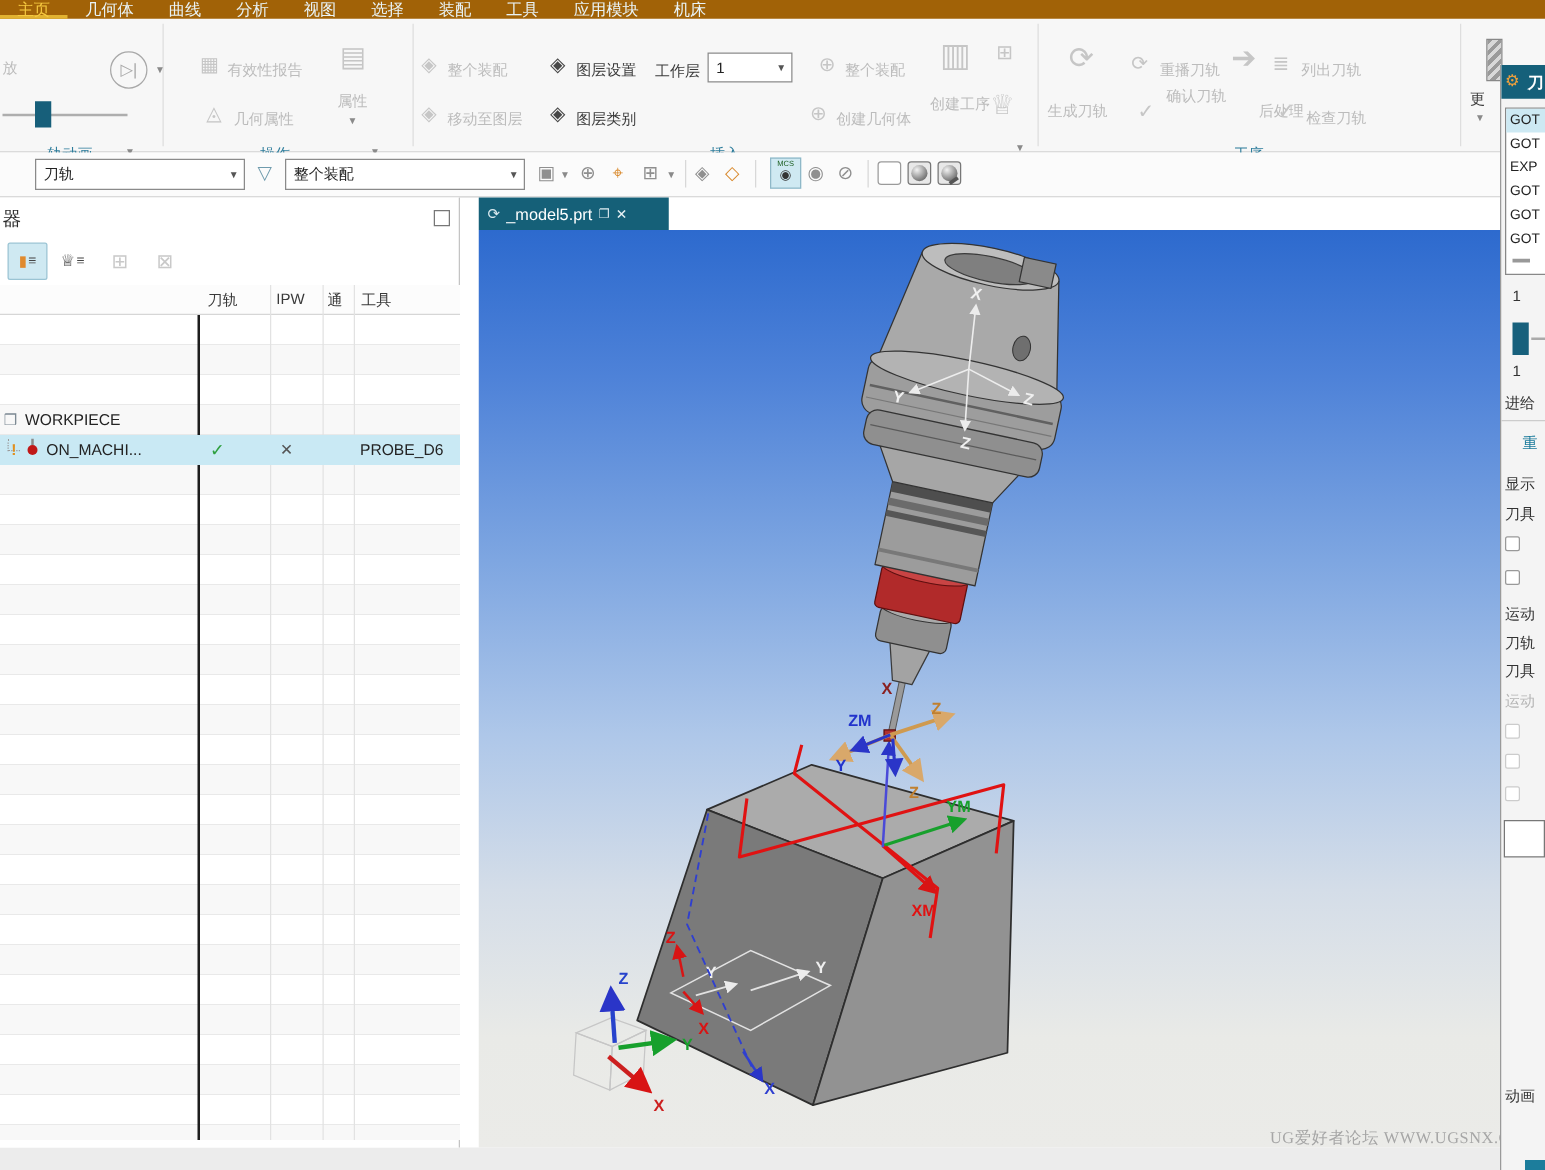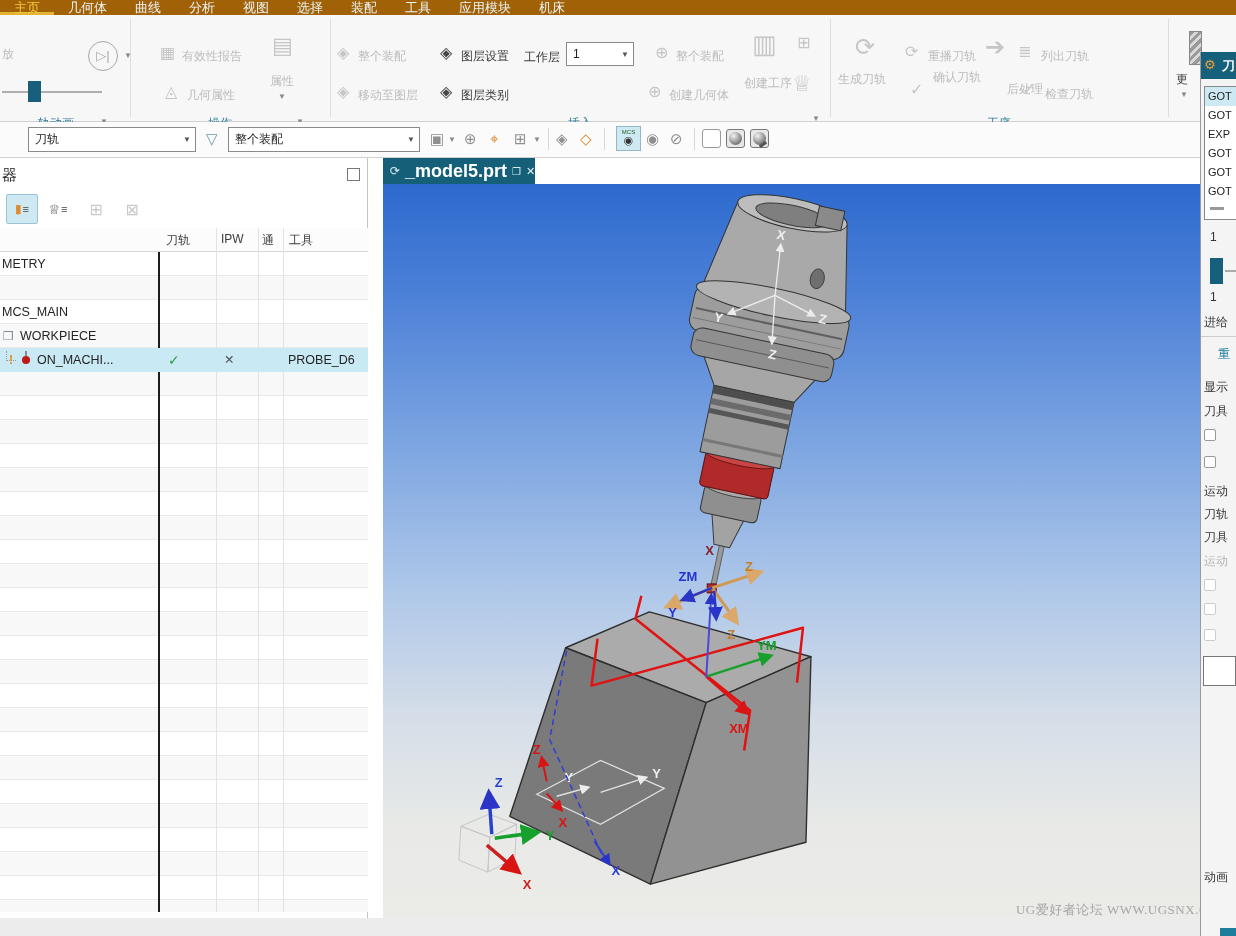--- a/index.html
+++ b/index.html
@@ -63,21 +63,21 @@
   .elbow { position:absolute; left:6px; top:3px; width:10px; height:10px; border-left:1px dotted #9a9a9a; border-bottom:1px dotted #9a9a9a; }
   .probe { position:absolute; left:22px; top:8px; width:8px; height:8px; background:#c01818; border-radius:50%; }
   .probe::before { content:""; position:absolute; left:3px; top:-5px; width:2px; height:5px; background:#8a8a8a; }
   .wpicon { color:#7d8a94; font-size:12px; }
 
   
   .vp { position:absolute; left:383px; top:158px; width:817px; height:760px; z-index:1; }
   .tabbar { position:absolute; top:0; left:0; width:817px; height:26px; background:#fff; }
   .tab { position:absolute; left:0; top:0; width:152px; height:26px; background:#156078; color:#fff; display:flex; align-items:center; gap:5px; padding:0 7px; }
   .tab .tic { font-size:12px; color:#d8e8ee; }
-  .tab .tname { font-size:18px;font-weight:bold; }
+  .tab .tname { font-size:13px; }
   .tab .tmod { font-size:10px; color:#d8e8ee; }
   .tab .tclose { font-size:11px; color:#e8f2f5; }
   .canvas { position:absolute; top:26px; left:0; width:817px; height:734px;
             background:linear-gradient(to bottom,#2d6ace 0%,#4e82d8 16%,#7ea6e1 36%,#aec7e9 55%,#d4dde8 72%,#e9eae7 88%,#ebebe8 100%); }
   .canvas svg { position:absolute; inset:0; width:100%; height:100%; }
   svg text { font-family:"Liberation Sans","DejaVu Sans",sans-serif; font-size:13px; font-weight:bold; }
 
   .watermark { position:absolute; left:950px; top:901px; width:280px; text-align:right; font-family:"Liberation Serif","DejaVu Serif",serif; font-size:13px; color:#a6a6a6; letter-spacing:0.5px; z-index:5; }
   .bottomstrip { position:absolute; left:0; top:918px; width:1236px; height:18px; background:#ececec; z-index:1; }
   .corner-sq { position:absolute; left:1220px; top:928px; width:16px; height:8px; background:#1c7d9c; z-index:7; }
@@ -161,21 +161,21 @@
     <span class="ric" style="left:648px;top:69px">⊕</span>
     <span class="rtext" style="left:669px;top:72px">创建几何体</span>
     <span class="ric" style="left:752px;top:16px;font-size:26px">▥</span>
     <span class="rtext" style="left:744px;top:60px">创建工序</span>
     <span class="ric" style="left:797px;top:20px">⊞</span>
     <span class="ric" style="left:792px;top:58px;font-size:22px">♕</span>
     <span class="tri" style="left:812px;top:100px">▼</span>
     <div class="grplbl" style="left:330px;width:500px">插入</div>
 
     <span class="ric" style="left:855px;top:20px;font-size:24px">⟳</span>
-    <span class="rtext" style="left:838px;top:56px">生成刀轨</span>
+    <span class="rtext" style="left:838px;top:66px">生成刀轨</span>
     <span class="ric" style="left:905px;top:29px">⟳</span>
     <span class="rtext" style="left:928px;top:33px">重播刀轨</span>
     <span class="ric" style="left:910px;top:67px">✓</span>
     <span class="rtext" style="left:933px;top:54px">确认刀轨</span>
     <span class="ric" style="left:985px;top:20px;font-size:24px">➔</span>
     <span class="rtext" style="left:1007px;top:66px">后处理</span>
     <span class="ric" style="left:1018px;top:29px">≣</span>
     <span class="rtext" style="left:1041px;top:33px">列出刀轨</span>
     <span class="ric" style="left:1022px;top:67px">✓</span>
     <span class="rtext" style="left:1045px;top:71px">检查刀轨</span>
@@ -243,26 +243,20 @@
       <span style="left:262px">通</span>
       <span style="left:289px">工具</span>
     </div>
 
     <div class="tgrid"></div>
     <div class="vline" style="left:216px;top:70px;height:684px"></div>
     <div class="vline" style="left:258px;top:70px;height:684px"></div>
     <div class="vline" style="left:283px;top:70px;height:684px"></div>
     <div class="vline bk" style="left:158px;top:94px;height:660px"></div>
 
-    <div class="trow" style="top:94px">
-      <span style="left:2px">METRY</span>
-    </div>
-    <div class="trow" style="top:142px">
-      <span style="left:2px">MCS_MAIN</span>
-    </div>
     <div class="trow" style="top:166px">
       <span class="wpicon" style="left:3px">❒</span>
       <span style="left:20px">WORKPIECE</span>
     </div>
     <div class="trow sel" style="top:190px">
       <span class="elbow"></span>
       <span style="left:9px;color:#e09020;font-weight:bold">!</span>
       <span class="probe"></span>
       <span style="left:37px">ON_MACHI...</span>
       <span style="left:168px;color:#2fa040;font-weight:bold;font-size:14px">✓</span>

